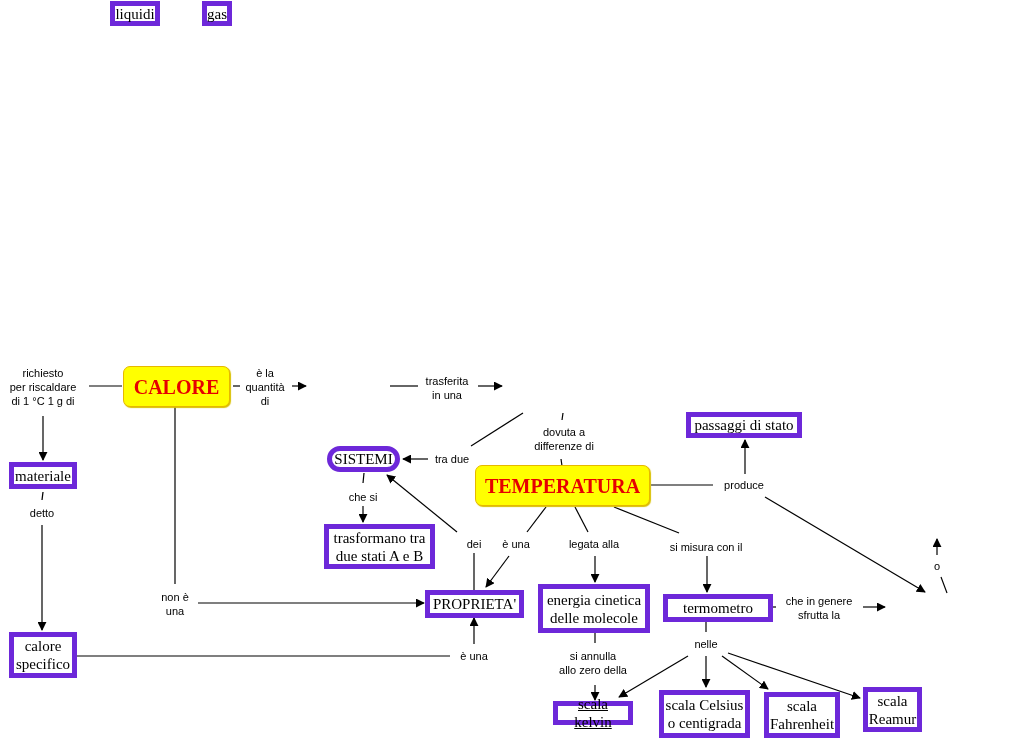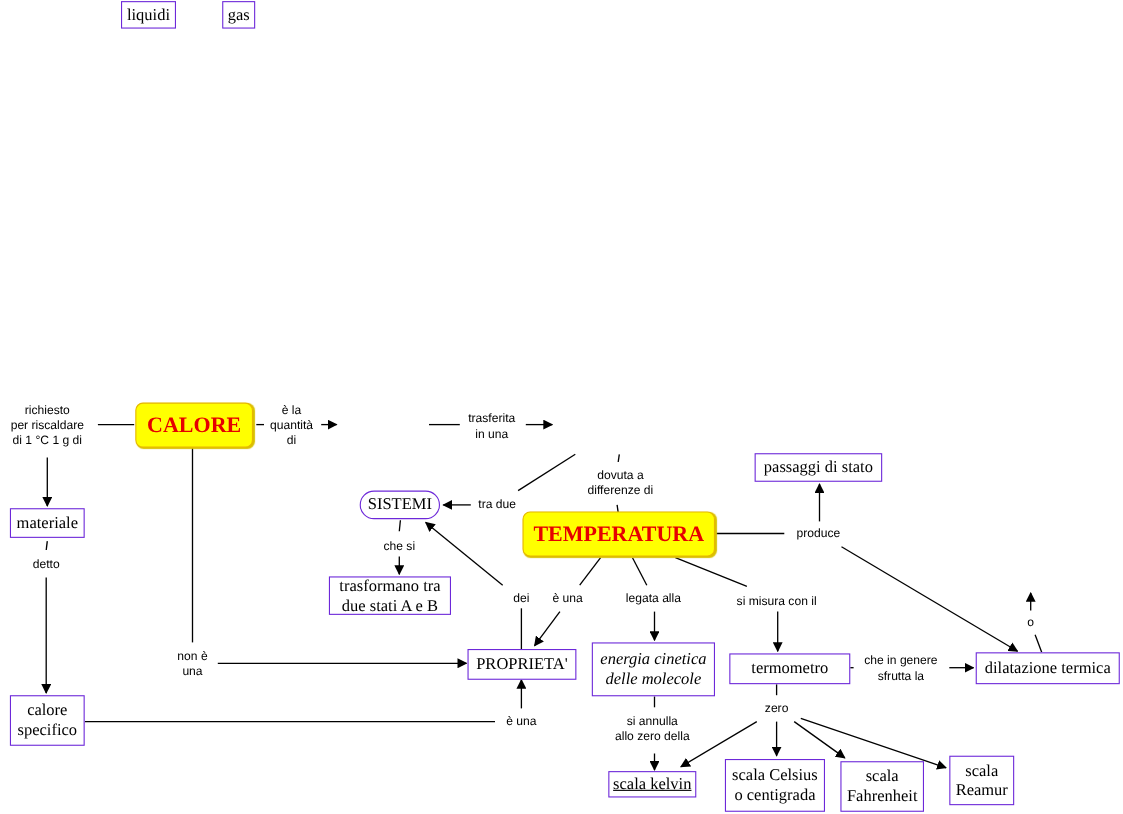--- a/index.html
+++ b/index.html
@@ -1,21 +1,21 @@
 <!DOCTYPE html>
 <html><head>
 <meta charset="utf-8">
 <style>
   html, body { margin: 0; padding: 0; background: #ffffff; }
   body { width: 1021px; height: 740px; position: relative; overflow: hidden; }
   #map { position: absolute; left: 0; top: 0; width: 1021px; height: 740px; }
   #links { position: absolute; left: 0; top: 0; width: 1021px; height: 740px; }
   .node {
     position: absolute;
-    border: 1px solid #6d28d9;
+    border: 5px solid #6d28d9;
     background: #ffffff;
     font-family: "Liberation Serif", "DejaVu Serif", serif;
     font-size: 15px;
     color: #000;
     text-align: center;
     line-height: 18px;
     box-sizing: border-box;
     display: flex; align-items: center; justify-content: center;
     white-space: pre-line;
   }
@@ -132,32 +132,31 @@
 
       <line x1="728" y1="653" x2="860" y2="698" marker-end="url(#arr)"></line>
     </g>
   </svg>
 
   <div class="node" style="left:110px;top:1px;width:50px;height:25px;">liquidi</div>
   <div class="node" style="left:202px;top:1px;width:30px;height:25px;">gas</div>
 
   <div class="node key" style="left:123px;top:366px;width:107px;height:41px;">CALORE</div>
   <div class="node" style="left:327px;top:446px;width:73px;height:26px;border-radius:13px;">SISTEMI</div>
-  <div class="node" style="left:299px;top:524px;width:111px;height:35px;">trasformano tra
+  <div class="node" style="left:324px;top:524px;width:111px;height:45px;">trasformano tra
 due stati A e B</div>
   <div class="node key" style="left:475px;top:465px;width:175px;height:41px;">TEMPERATURA</div>
   <div class="node" style="left:686px;top:412px;width:116px;height:26px;">passaggi di stato</div>
   <div class="node" style="left:9px;top:462px;width:68px;height:27px;">materiale</div>
   <div class="node" style="left:9px;top:632px;width:68px;height:46px;">calore
 specifico</div>
   <div class="node" style="left:425px;top:590px;width:99px;height:28px;">PROPRIETA'</div>
-  <div class="node" style="left:538px;top:584px;width:112px;height:49px;font-style:italic;">energia cinetica
+  <div class="node" style="left:538px;top:584px;width:112px;height:49px;">energia cinetica
 delle molecole</div>
   <div class="node" style="left:663px;top:594px;width:110px;height:28px;">termometro</div>
-  <div class="node" style="left:887px;top:593px;width:131px;height:29px;">dilatazione termica</div>
   <div class="node" style="left:553px;top:701px;width:80px;height:24px;text-decoration:underline;">scala kelvin</div>
   <div class="node" style="left:659px;top:690px;width:91px;height:48px;">scala Celsius
 o centigrada</div>
   <div class="node" style="left:764px;top:692px;width:76px;height:46px;">scala
 Fahrenheit</div>
   <div class="node" style="left:863px;top:687px;width:59px;height:45px;">scala
 Reamur</div>
 
   <div class="label" style="left:43px;top:366px;">richiesto
 per riscaldare
@@ -178,14 +177,14 @@
   <div class="label" style="left:516px;top:537px;">è una</div>
   <div class="label" style="left:594px;top:537px;">legata alla</div>
   <div class="label" style="left:706px;top:540px;">si misura con il</div>
   <div class="label" style="left:175px;top:590px;">non è
 una</div>
   <div class="label" style="left:819px;top:594px;">che in genere
 sfrutta la</div>
   <div class="label" style="left:474px;top:649px;">è una</div>
   <div class="label" style="left:593px;top:649px;">si annulla
 allo zero della</div>
-  <div class="label" style="left:706px;top:637px;">zero</div>
+  <div class="label" style="left:706px;top:637px;">nelle</div>
 </div>
 
 </body></html>

